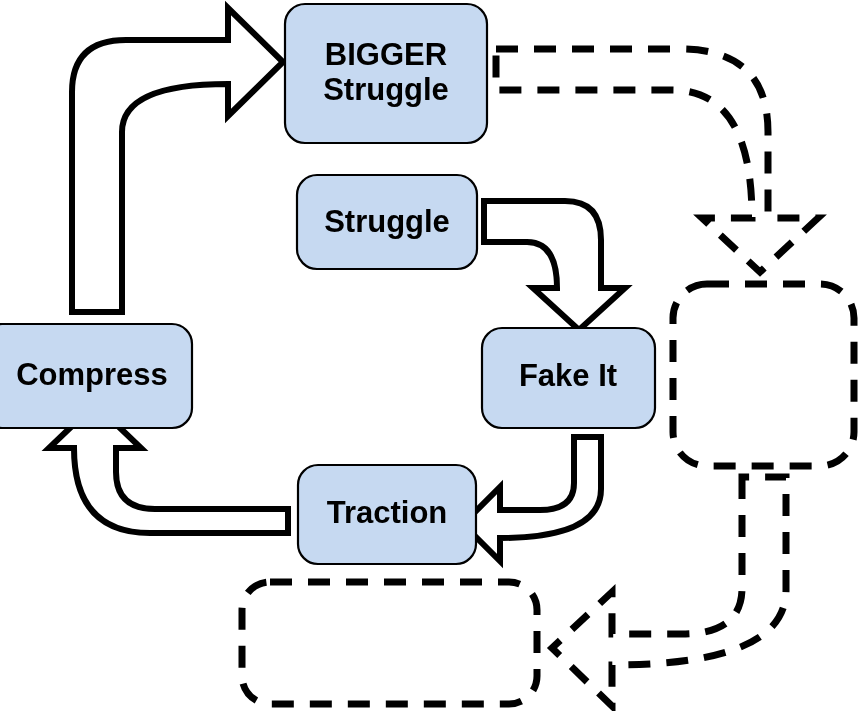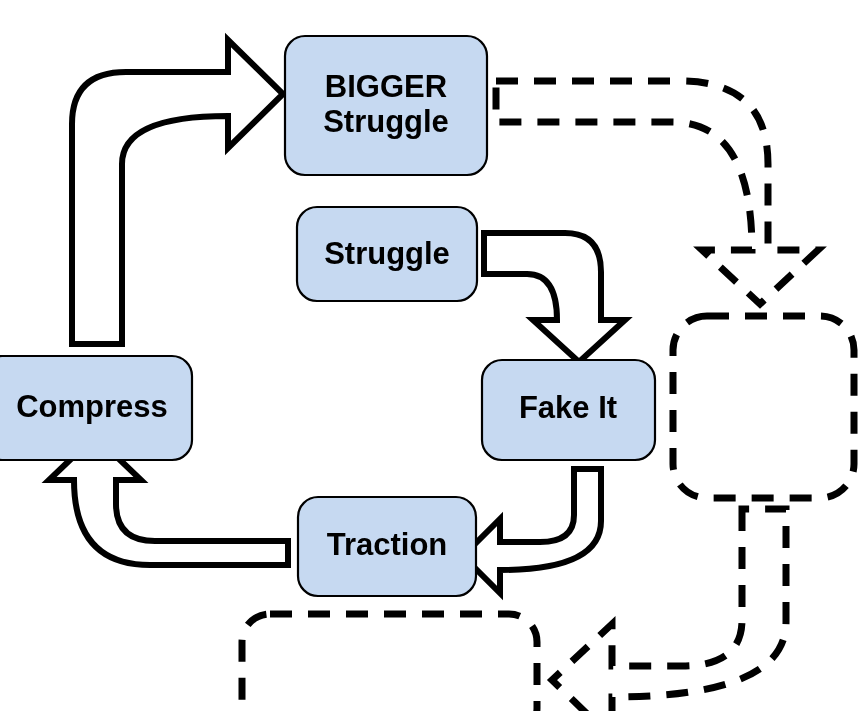--- a/index.html
+++ b/index.html
@@ -11,21 +11,20 @@
     width: 863px;
     height: 711px;
     overflow: hidden;
     font-family: "Liberation Sans", sans-serif;
   }
   #canvas {
     position: relative;
     width: 863px;
     height: 515px;
     background: #ffffff;
-    margin-top: 32px;
   }
   svg#diagram {
     position: absolute;
     top: 0;
     left: 0;
     width: 863px;
     height: 711px;
   }
   .node-label {
     font-family: "Liberation Sans", sans-serif;

